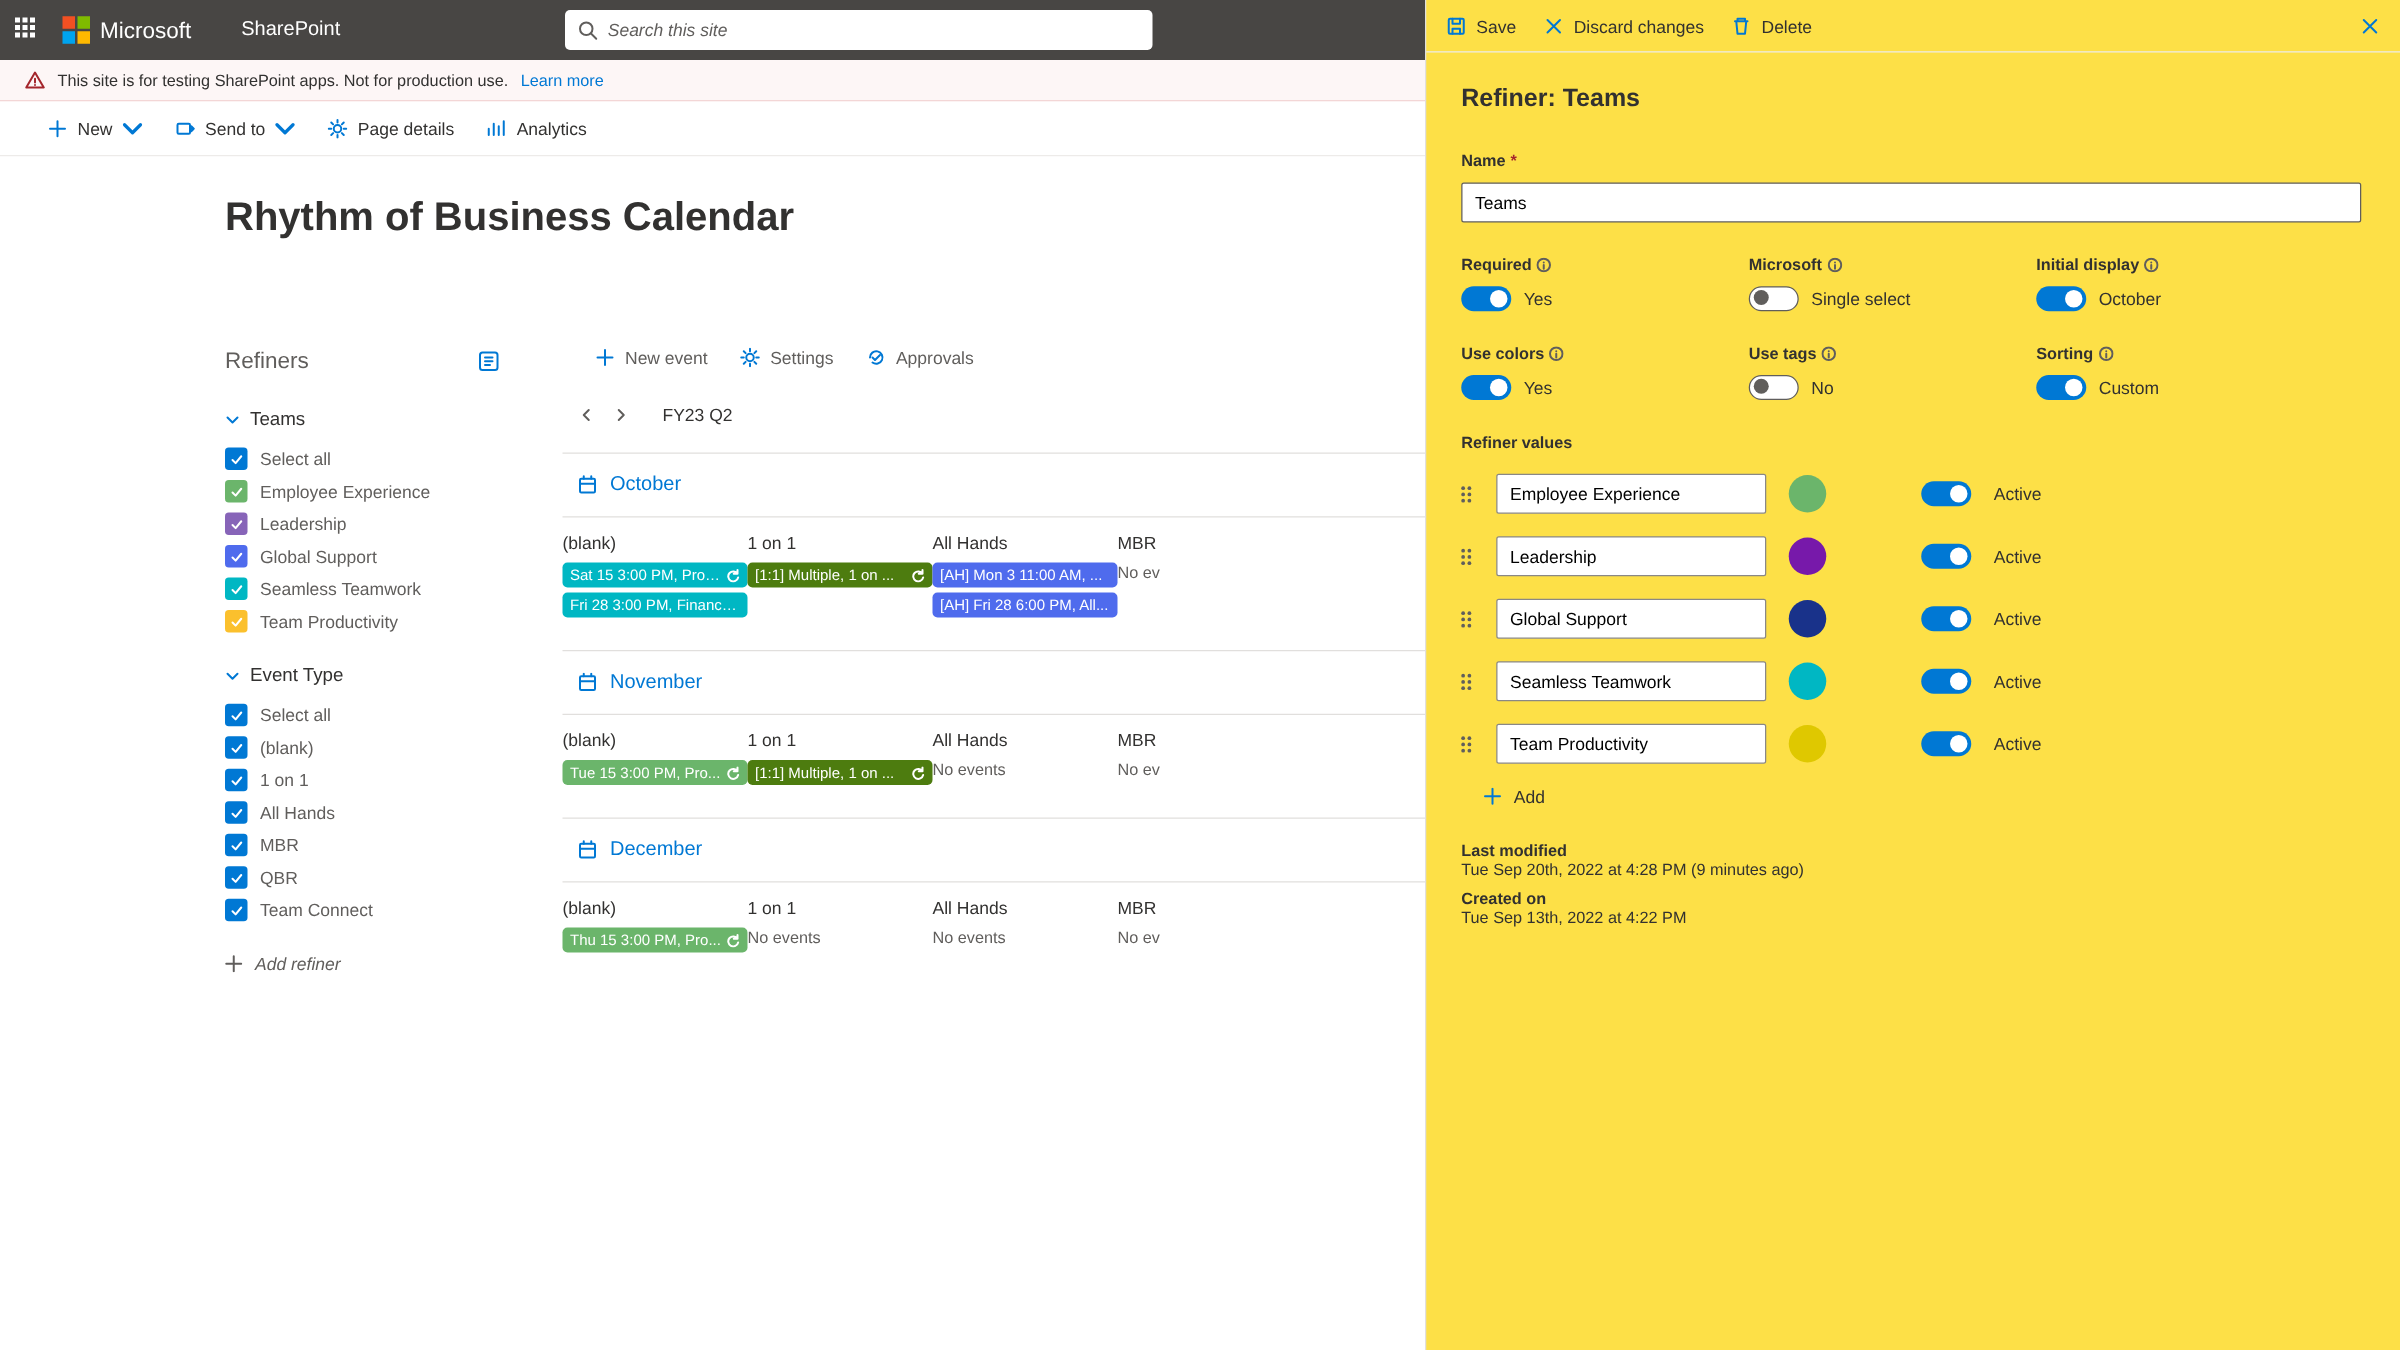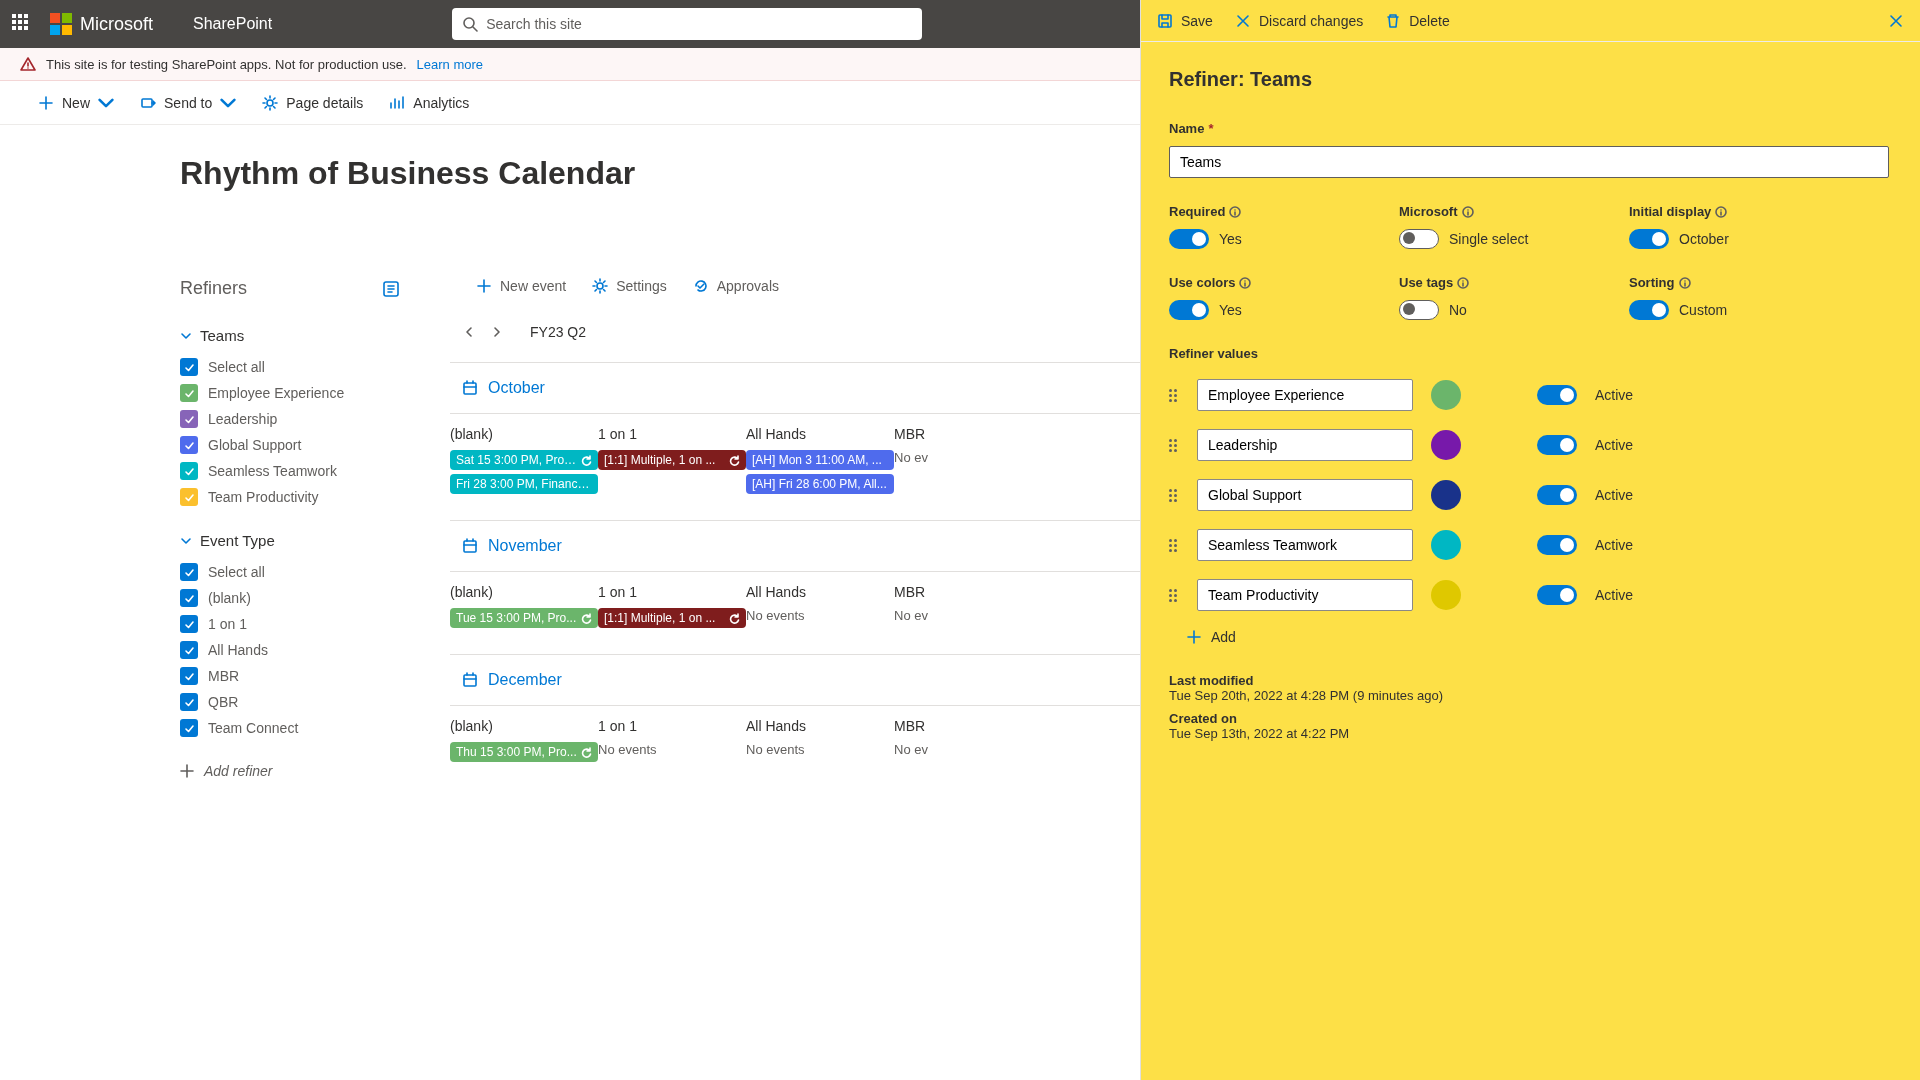--- a/index.html
+++ b/index.html
@@ -7,21 +7,21 @@
 
 
 .topbar { height: 48px; background: #484644; display: flex; align-items: center; color: #fff; padding: 0 12px; }
 .waffle { width: 20px; height: 20px; display: grid; grid-template-columns: repeat(3,4px); grid-template-rows: repeat(3,4px); gap: 2px; margin-right: 18px; cursor: pointer; }
 .waffle span { background: #fff; }
 .mslogo { display: flex; align-items: center; gap: 8px; margin-right: 40px; }
 .mslogo-sq { width: 22px; height: 22px; display: grid; grid-template-columns: 1fr 1fr; grid-template-rows: 1fr 1fr; gap: 2px; }
 .mslogo-sq span:nth-child(1){background:#f25022} .mslogo-sq span:nth-child(2){background:#7fba00} .mslogo-sq span:nth-child(3){background:#00a4ef} .mslogo-sq span:nth-child(4){background:#ffb900}
 .msword { font-size: 18px; font-weight: 400; }
 .spword { font-size: 16px; font-weight: 400; margin-right: 180px; }
-.searchwrap { flex: 0 0 470px; }
+.searchwrap { flex: 0 0 470px; font-style: italic; }
 .searchbox { width: 100%; height: 32px; background: #fff; border-radius: 4px; display: flex; align-items: center; padding: 0 10px; color: #605e5c; }
 .searchbox svg { width: 16px; height: 16px; margin-right: 8px; }
 
 
 .notice { background: #fdf6f6; border-bottom: 1px solid #f3d6d6; padding: 8px 20px; display: flex; align-items: center; gap: 10px; font-size: 13px; color: #323130; }
 .notice svg { width: 16px; height: 16px; color: #a4262c; }
 .notice a { color: #0078d4; text-decoration: none; }
 
 
 .cmdbar { height: 44px; border-bottom: 1px solid #edebe9; display: flex; align-items: center; padding: 0 38px; gap: 26px; }
@@ -56,21 +56,21 @@
 .month-block { border-top: 1px solid #e1dfdd; }
 .month-hdr { padding: 16px 12px; display: flex; align-items: center; gap: 10px; color: #0078d4; font-size: 16px; border-bottom: 1px solid #e1dfdd; }
 .month-hdr svg { width: 16px; height: 16px; }
 .cols { display: flex; padding: 12px 0 22px 0; gap: 0; }
 .col { width: 148px; padding: 0 0 0 0; }
 .col-hdr { color: #323130; font-size: 14px; margin-bottom: 8px; }
 .noev { color: #605e5c; font-size: 13px; }
 .chip { border-radius: 4px; padding: 3px 6px; font-size: 12px; color: #fff; margin-bottom: 4px; display: flex; align-items: center; justify-content: space-between; gap: 4px; white-space: nowrap; overflow: hidden; }
 .chip span { overflow: hidden; text-overflow: ellipsis; }
 .chip svg { width: 11px; height: 11px; flex-shrink: 0; }
-.chip.teal{background:#00b7c3} .chip.green{background:#6bb56b} .chip.purple{background:#7f1d1d;color:#fff} .chip.dblue{background:#4f6bed}
+.chip.teal{background:#00b7c3} .chip.green{background:#6bb56b} .chip.purple{background:#4d7c0f;color:#fff} .chip.dblue{background:#4f6bed}
 
 
 .panel { position: absolute; top: 0; right: 0; width: 780px; height: 1080px; background: #fde047; border-left: 1px solid #e1dfdd; display: flex; flex-direction: column; }
 .panel-top { height: 42px; border-bottom: 1px solid #edebe9; display: flex; align-items: center; padding: 0 16px; gap: 22px; }
 .panel-top .cmd { font-size: 14px; }
 .panel-top .spacer { flex: 1; }
 .close-x { color: #0078d4; cursor: pointer; }
 .panel-body { padding: 26px 28px; overflow: auto; }
 .panel-title { font-size: 20px; font-weight: 600; margin-bottom: 30px; }
 .fldrow { display: flex; gap: 60px; margin-bottom: 26px; }

